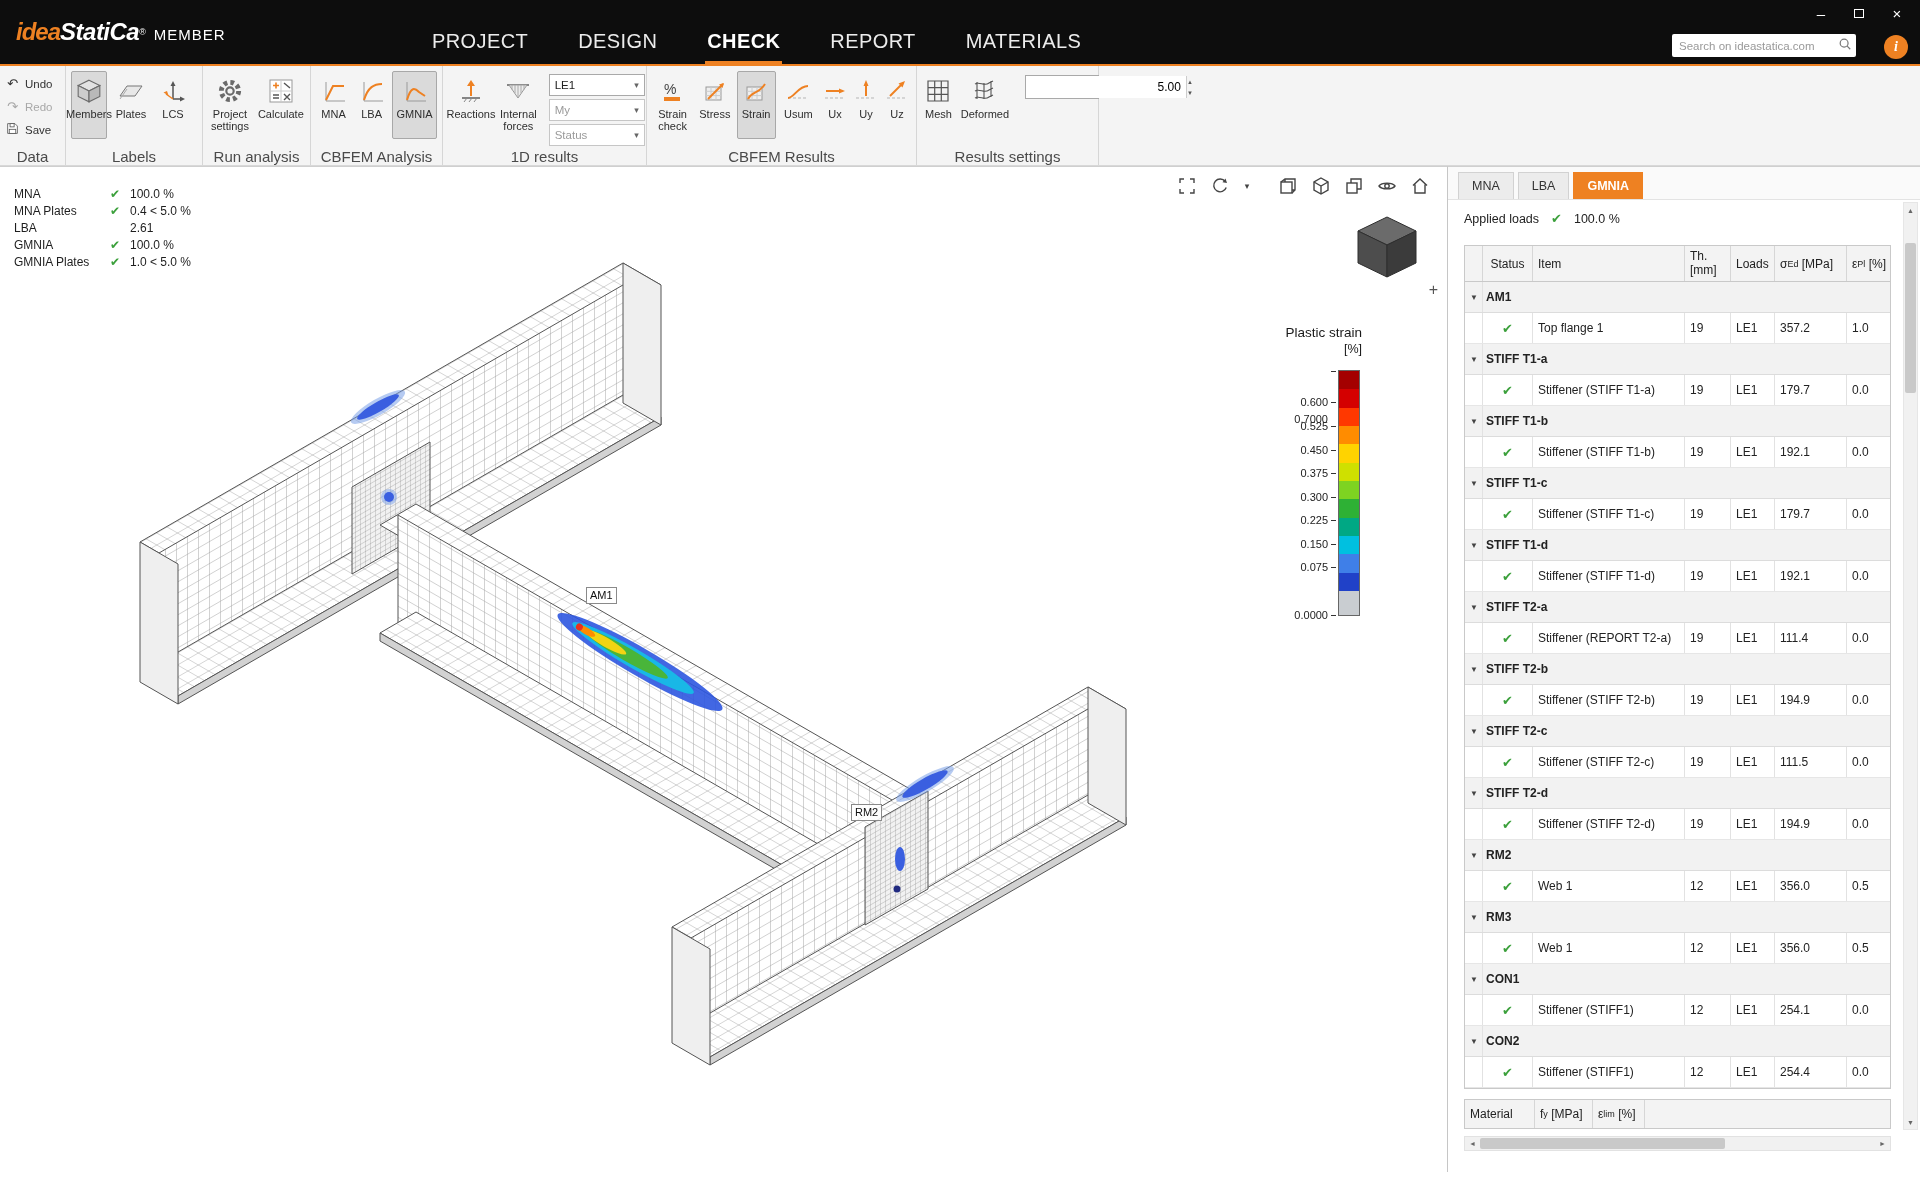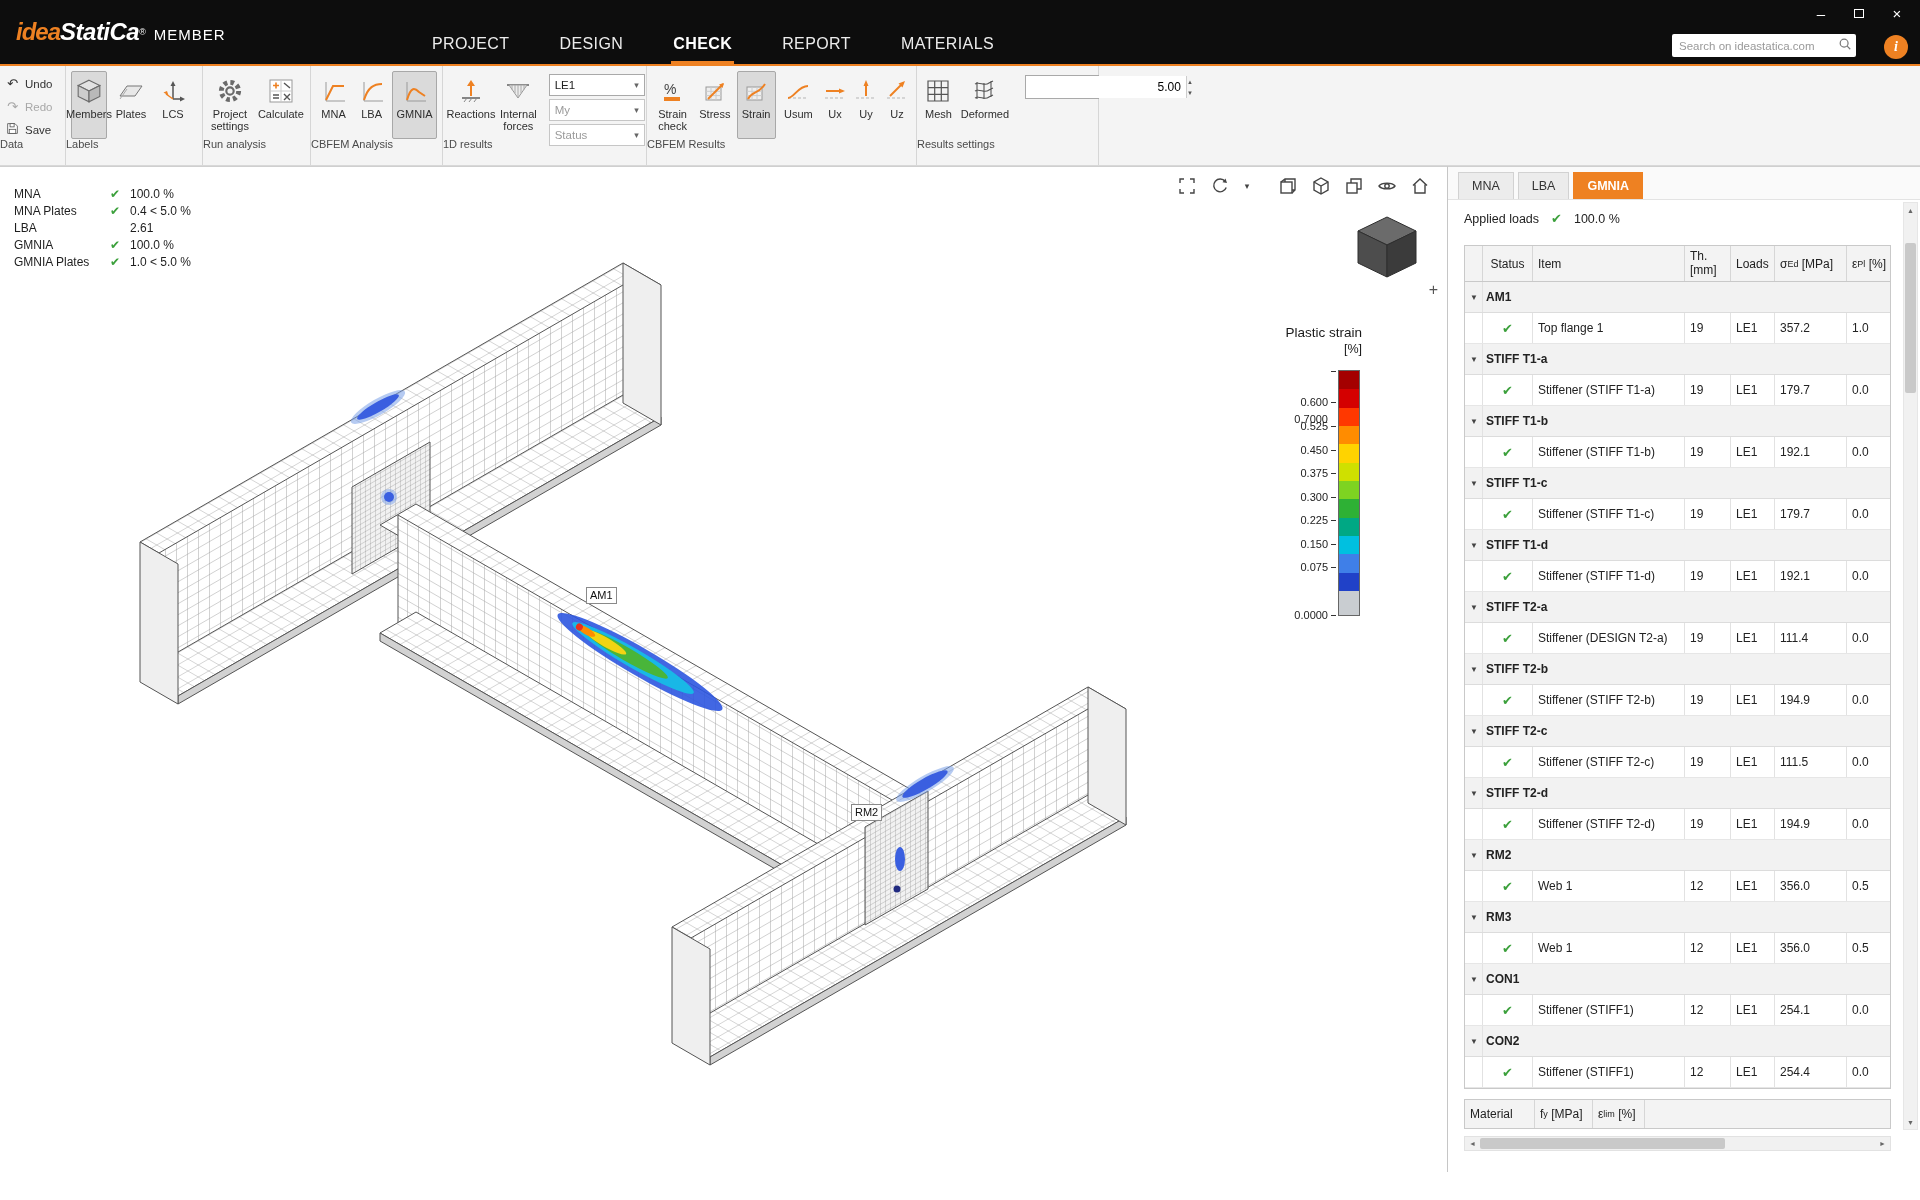--- a/index.html
+++ b/index.html
@@ -13,34 +13,34 @@
   .wtitle{position:absolute;left:0;right:0;top:6px;text-align:center;color:#fff;font-size:13px}
   .winbtns{position:absolute;right:4px;top:0;display:flex;height:26px}
   .winbtn{width:38px;display:flex;align-items:center;justify-content:center;color:#fff;font-size:15px}
   .max-glyph{width:10px;height:9px;border:1.5px solid #fff;display:inline-block}
   .brand{position:absolute;left:16px;top:18px;white-space:nowrap}
   .brand .b-idea{color:var(--accent);font-size:24px;font-weight:bold;font-style:italic;letter-spacing:-1px}
   .brand .b-statica{color:#fff;font-size:24px;font-weight:bold;font-style:italic;letter-spacing:-0.5px}
   .brand sup{color:#fff;font-size:9px}
   .brand .b-member{color:#fff;font-size:15px;margin-left:8px;letter-spacing:1px}
   .menu{position:absolute;left:430px;bottom:0;display:flex;gap:46px}
-  .mitem{color:#ececec;font-size:16px;letter-spacing:.4px;padding:9px 2px 11px;cursor:default}
+  .mitem{color:#ececec;font-size:20px;letter-spacing:.4px;padding:9px 2px 11px;cursor:default}
   .mitem.active{border-bottom:3px solid var(--accent);padding-bottom:8px;color:#fff;font-weight:bold}
   .searchbox{position:absolute;right:64px;bottom:7px;width:184px;height:23px;background:#fff;border-radius:2px;display:flex;align-items:center;padding:0 4px 0 7px}
   .searchbox input{flex:1;border:none;outline:none;font-size:11.5px;font-family:inherit;color:#333;background:transparent}
   .searchbox input::placeholder{color:#999}
   .infobtn{position:absolute;right:12px;bottom:5px;width:24px;height:24px;border-radius:50%;background:var(--accent);
            color:#fff;display:flex;align-items:center;justify-content:center;font-weight:bold;font-style:italic;
            font-family:"Liberation Serif",serif;font-size:14px}
 
   
   .ribbon{position:absolute;left:0;top:66px;width:1920px;height:100px;background:#f4f4f4;border-bottom:1px solid #d8d8d8;display:flex}
   .rgroup{position:relative;height:100%;border-right:1px solid #d6d6d6;padding:5px 5px 16px;display:flex;gap:3px;align-items:flex-start;flex:none}
   .rgroup.filler{flex:1;border-right:none}
-  .rcap{position:absolute;left:0;right:0;bottom:15px;text-align:left;font-size:11px;color:#4a4a4a}
+  .rcap{position:absolute;left:0;right:0;bottom:0;text-align:center;font-size:15px;color:#4a4a4a}
   .rbtn{height:68px;display:flex;flex-direction:column;align-items:center;gap:2px;padding:4px 2px;font-size:11px;
         line-height:1.12;text-align:center;color:#2e2e2e;border:1px solid transparent;border-radius:2px;cursor:default}
   .rbtn.sel{background:#dadada;border-color:#a8a8a8}
   .icbox{height:30px;display:flex;align-items:center;justify-content:center}
   .datacol{display:flex;flex-direction:column;gap:4px;margin-top:3px}
   .srow{display:flex;align-items:center;gap:5px;font-size:11.5px;height:19px;color:#333}
   .srow.dis{color:#a8a8a8}
   .sgl{width:15px;text-align:center;font-size:13px}
   .combos{display:flex;flex-direction:column;gap:3px;margin:3px 0 0 6px}
   .combo{width:96px;height:22px;border:1px solid #a9a9a9;background:#fff;display:flex;align-items:center;
@@ -738,21 +738,21 @@
             <div class="td c0">
               <span class="tri">▼</span>
             </div>
             <div class="td cg">STIFF T2-a</div>
           </div>
           <div class="trow data">
             <div class="td c0"></div>
             <div class="td c1">
               <span class="chk">✔</span>
             </div>
-            <div class="td c2">Stiffener (DESIGN T2-a)</div>
+            <div class="td c2">Stiffener (REPORT T2-a)</div>
             <div class="td c3">19</div>
             <div class="td c4">LE1</div>
             <div class="td c5">111.4</div>
             <div class="td c6">0.0</div>
           </div>
           <div class="trow group">
             <div class="td c0">
               <span class="tri">▼</span>
             </div>
             <div class="td cg">STIFF T2-b</div>

